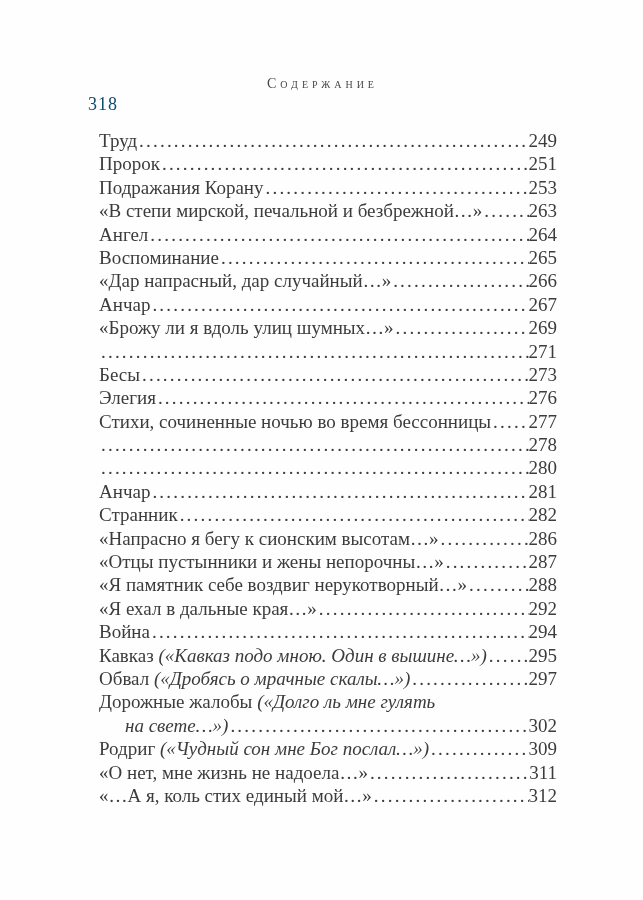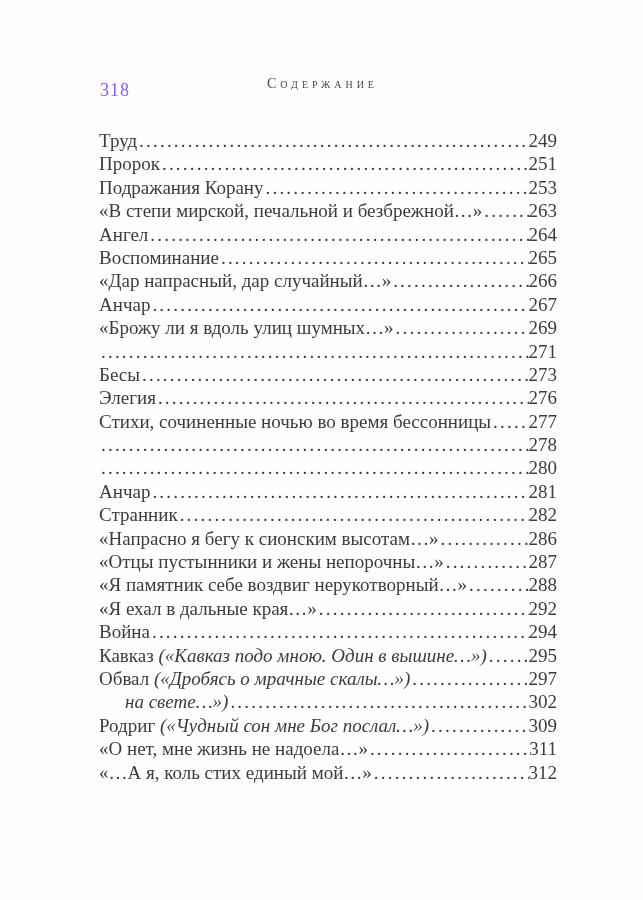--- a/index.html
+++ b/index.html
@@ -19,25 +19,24 @@
   .header {
     position: absolute;
     left: 88px;
     right: 86px;
     top: 76px;
     height: 26px;
   }
   .folio {
     position: absolute;
     left: 0;
-    top: 4px;
+    top: 18px;
     font-size: 18px;
     letter-spacing: 1px;
-    color: #8b5cf6;
-    margin-left: 12px;
+    color: #0c4a6e;
   }
   .running-title {
     position: absolute;
     left: 0;
     right: 0;
     top: 0;
     text-align: center;
     font-variant: small-caps;
     font-size: 14px;
     letter-spacing: 4px;
@@ -199,20 +198,23 @@
       <div class="row">
         <span class="title"><span>Кавказ </span><span class="it">(«Кавказ подо мною. Один в вышине…»)</span><span> </span></span>
         <span class="leader">..................................................................................................................................</span>
         <span class="page-num">295</span>
       </div>
       <div class="row">
         <span class="title"><span>Обвал </span><span class="it">(«Дробясь о мрачные скалы…»)</span></span>
         <span class="leader">..................................................................................................................................</span>
         <span class="page-num">297</span>
       </div>
+      <div class="row">
+        <span class="title"><span>Дорожные жалобы </span><span class="it">(«Долго ль мне гулять</span></span>
+      </div>
       <div class="row cont">
         <span class="title"><span class="it">на свете…») </span></span>
         <span class="leader">..................................................................................................................................</span>
         <span class="page-num">302</span>
       </div>
       <div class="row">
         <span class="title"><span>Родриг </span><span class="it">(«Чудный сон мне Бог послал…»)</span></span>
         <span class="leader">..................................................................................................................................</span>
         <span class="page-num">309</span>
       </div>

